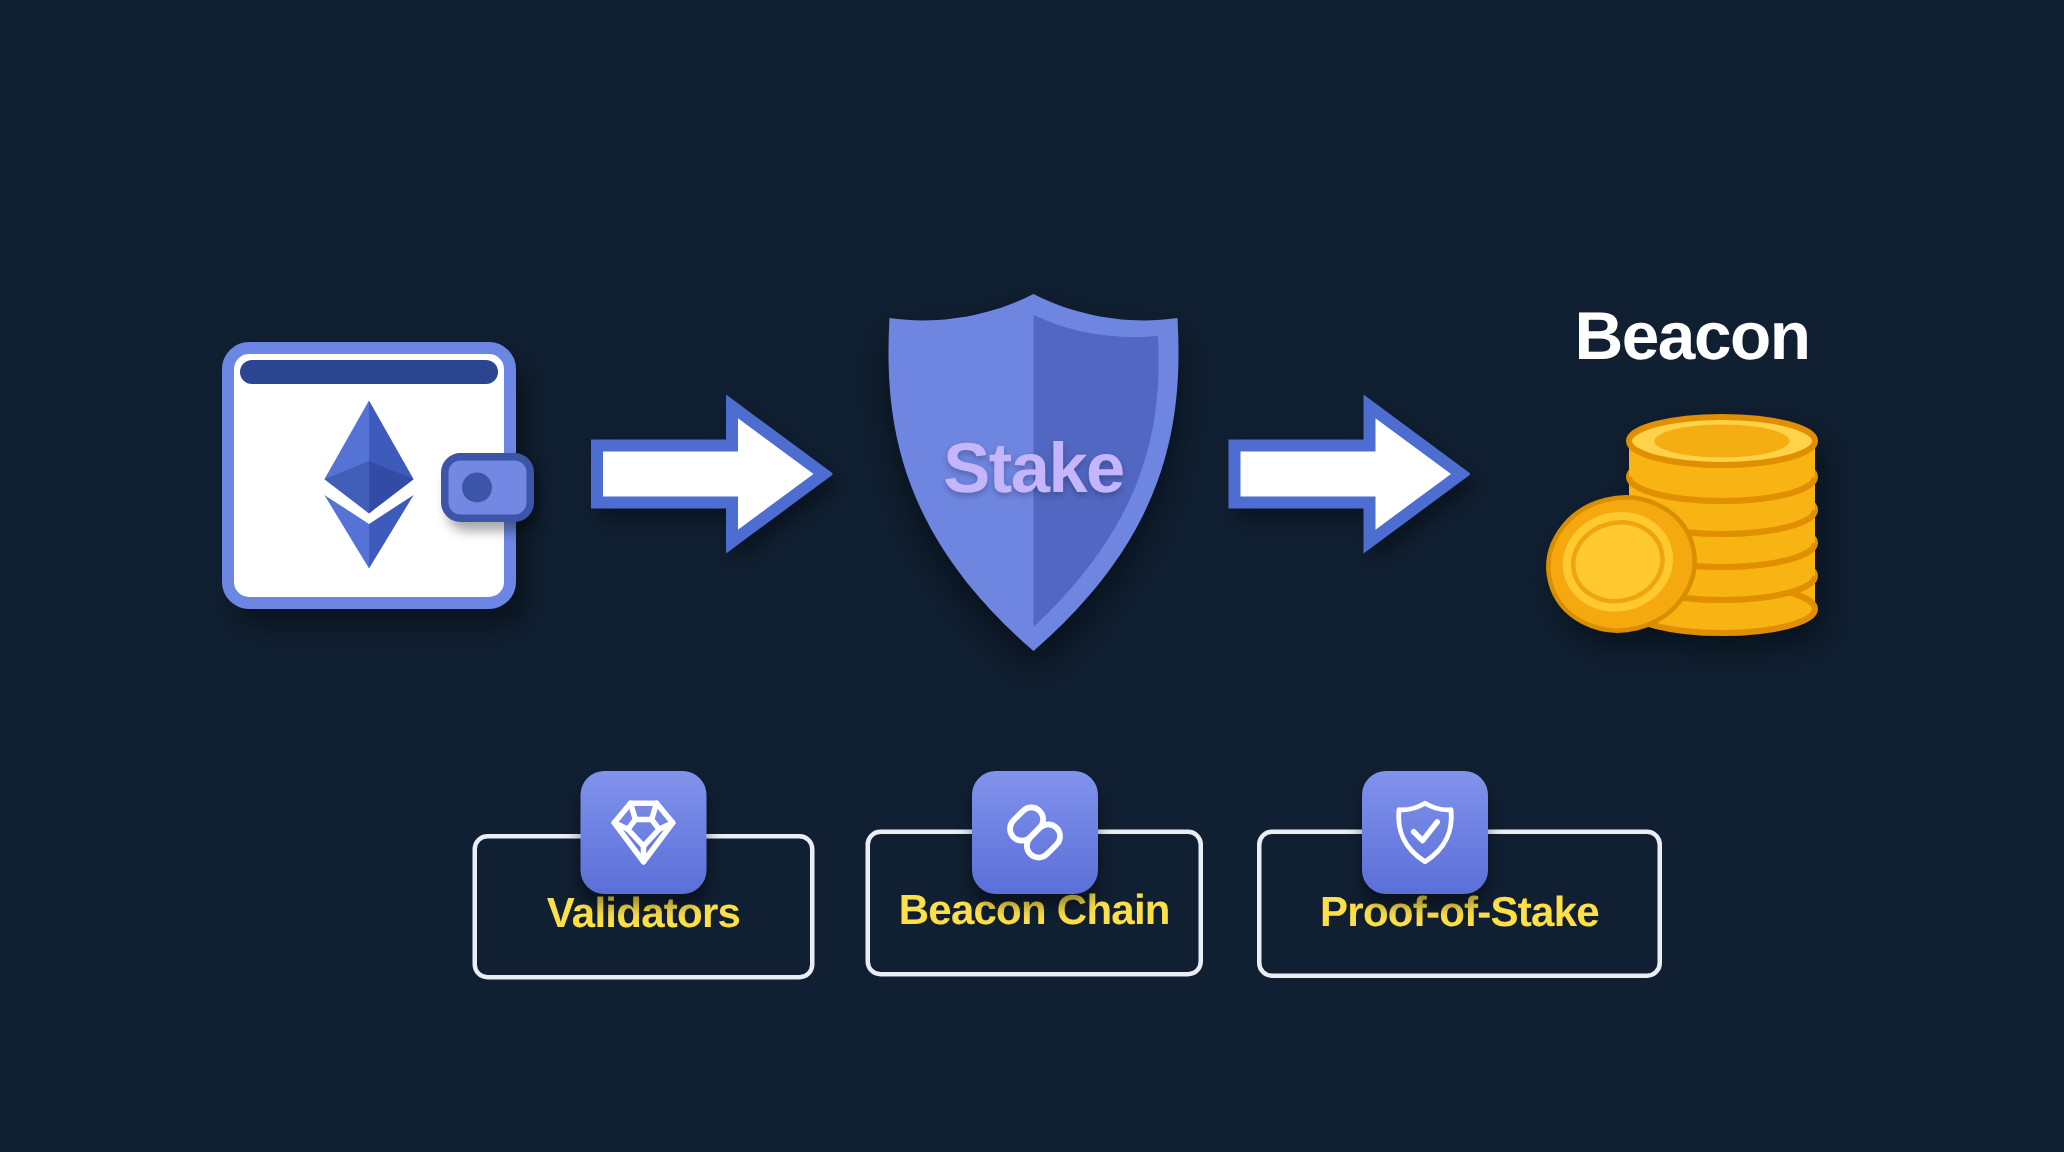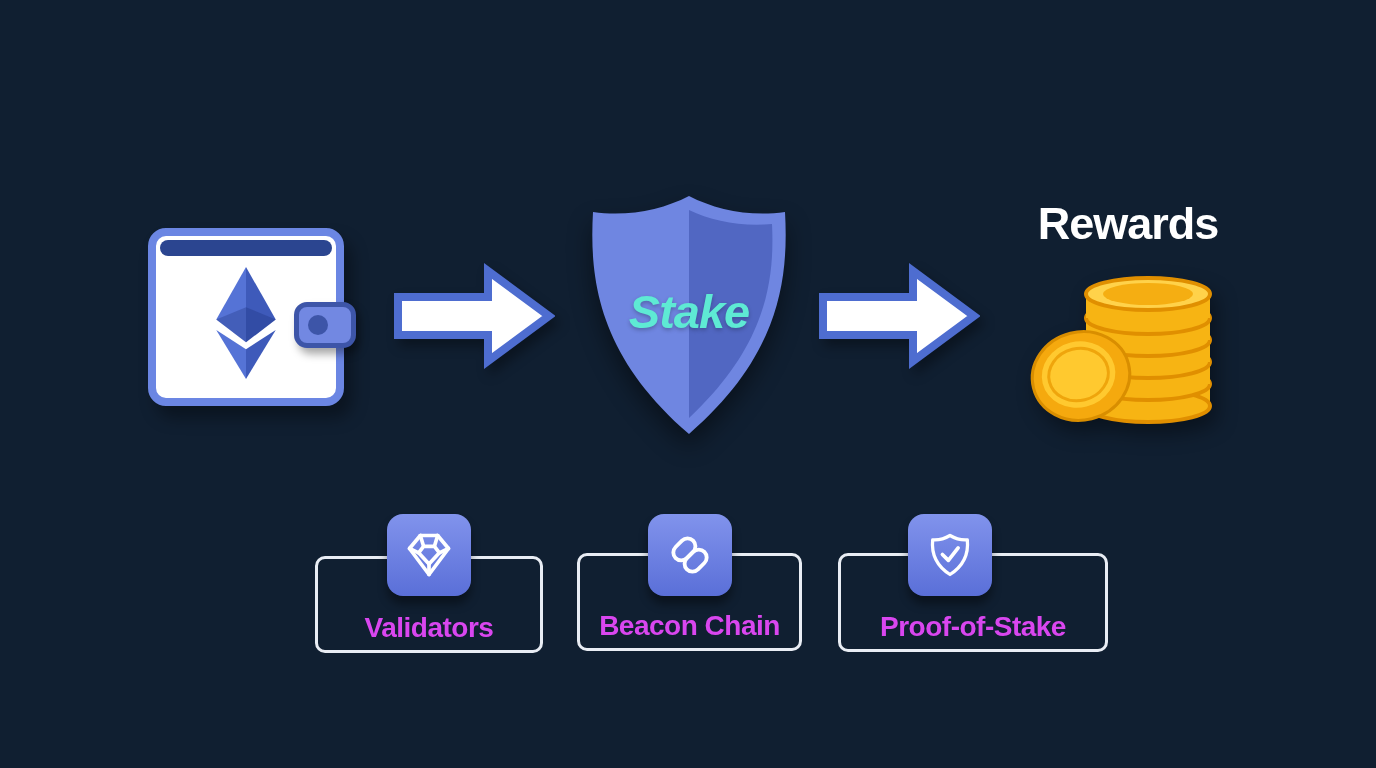--- a/index.html
+++ b/index.html
@@ -46,24 +46,23 @@
   .arrow1 { left: 393px; top: 261px; }
   .arrow2 { left: 818px; top: 261px; }
   .arrow svg { display: block; filter: drop-shadow(5px 7px 6px rgba(0,0,0,0.35)); }
 
   
   .shield { left: 586px; top: 192px; width: 206px; height: 246px; }
   .shield svg { display: block; filter: drop-shadow(0 12px 12px rgba(0,0,0,0.45)); }
   .shield-label {
     position: absolute; left: 0; right: 0; top: 92px;
     text-align: center;
-    font-size: 47px; font-weight: bold; color: #5eead4;
+    font-size: 47px; font-weight: bold; color: #c4b5fd;
     letter-spacing: -1px;
     text-shadow: 0 2px 4px rgba(0,0,0,0.25);
-    font-style: italic;
   }
 
   
   .rewards-label {
     left: 1018px; top: 198px; width: 220px;
     text-align: center;
     font-size: 45px; font-weight: bold; color: #FFFFFF;
     letter-spacing: -1px;
   }
   .coins { left: 1023px; top: 256px; }
@@ -72,23 +71,23 @@
   
   .card-box {
     border: 3px solid #E9EDF4;
     border-radius: 10px;
     display: flex; align-items: flex-end; justify-content: center;
   }
   .card1 .card-box { left: 315px; top: 556px; width: 228px; height: 97px; }
   .card2 .card-box { left: 577px; top: 553px; width: 225px; height: 98px; justify-content: center; }
   .card3 .card-box { left: 838px; top: 553px; width: 270px; height: 99px; }
   .card-label {
-    font-size: 28px; font-weight: bold; color: #d946ef;
+    font-size: 28px; font-weight: bold; color: #fde047;
     letter-spacing: -0.5px;
-    padding-bottom: 6px;
+    padding-bottom: 25px;
     white-space: nowrap;
   }
   .badge {
     width: 84px; height: 82px;
     background: linear-gradient(180deg, #8193EC 0%, #5A6FD8 100%);
     border-radius: 16px;
     display: flex; align-items: center; justify-content: center;
     box-shadow: 0 8px 10px rgba(0,0,0,0.4);
   }
   .badge1 { left: 387px; top: 514px; }
@@ -131,21 +130,21 @@
   </svg>
   <div class="shield-label">Stake</div>
 </div>
 
 <div class="abs arrow arrow2">
   <svg width="162" height="110" viewBox="0 0 162 110">
     <polygon points="5,36 95,36 95,10 156,55 95,100 95,74 5,74" fill="#FFFFFF" stroke="#4E6DD0" stroke-width="8" stroke-linejoin="miter"></polygon>
   </svg>
 </div>
 
-<div class="abs rewards-label">Rewards</div>
+<div class="abs rewards-label">Beacon</div>
 <div class="abs coins">
   <svg width="200" height="172" viewBox="0 0 200 172">
 
     <g>
       <rect x="63" y="128" width="124" height="22" fill="#F7B413"></rect>
       <ellipse cx="125" cy="150" rx="62" ry="16" fill="#F7B413" stroke="#E08F00" stroke-width="4"></ellipse>
       <ellipse cx="125" cy="128" rx="62" ry="16" fill="#F7B413" stroke="#E08F00" stroke-width="4"></ellipse>
       <rect x="63" y="106" width="124" height="22" fill="#F7B413"></rect>
       <ellipse cx="125" cy="106" rx="62" ry="16" fill="#F7B413" stroke="#E08F00" stroke-width="4"></ellipse>
       <rect x="63" y="84" width="124" height="22" fill="#F7B413"></rect>

